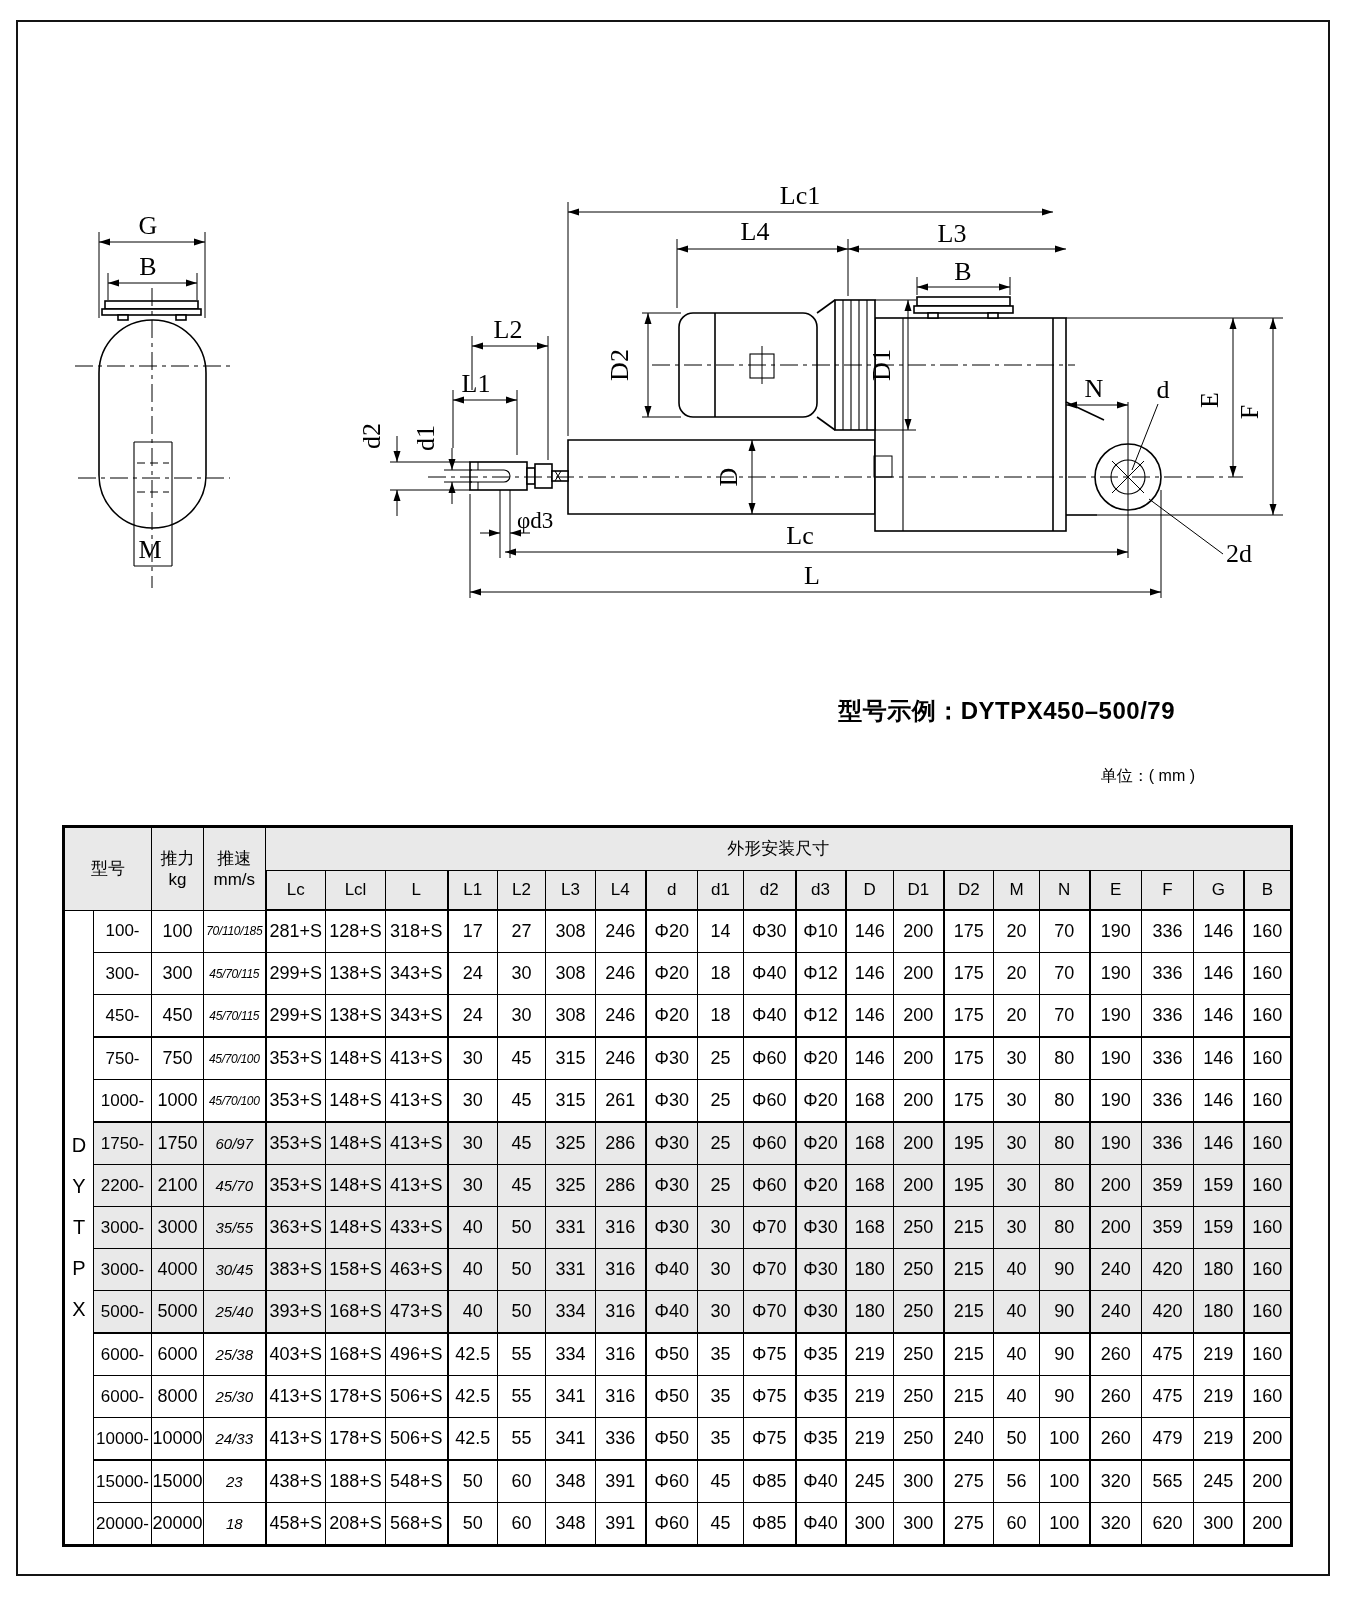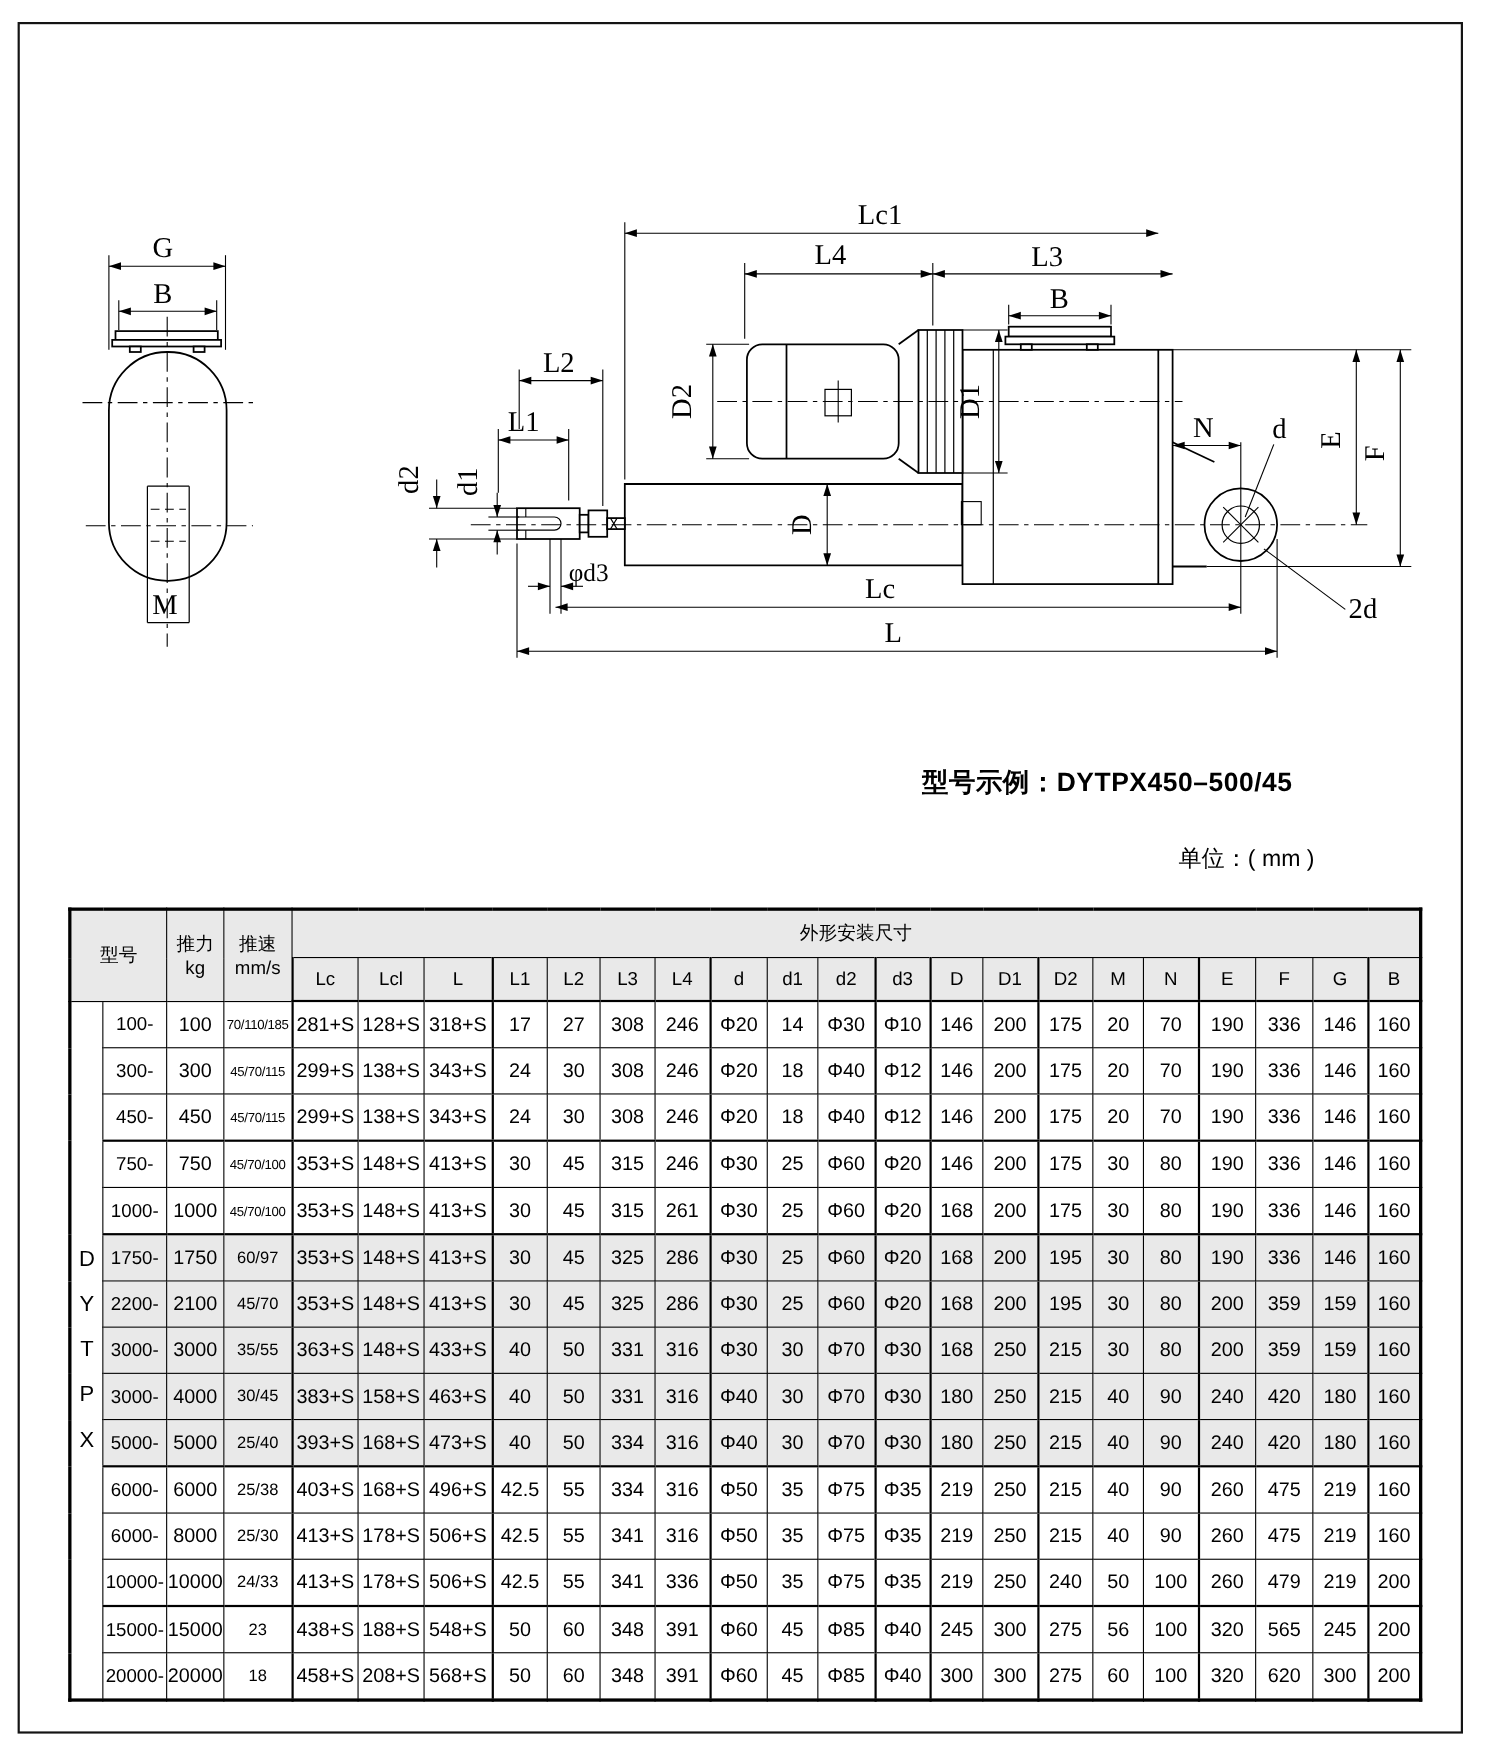--- a/index.html
+++ b/index.html
@@ -22,41 +22,41 @@
   .cl{fill:none;stroke:#000;stroke-width:1;stroke-dasharray:18 5 4 5;}
   .dsh{fill:none;stroke:#000;stroke-width:1;stroke-dasharray:8 5;}
   .lbl{font-family:"Liberation Serif",serif;font-size:26px;fill:#000;}
   .lbl2{font-family:"Liberation Serif",serif;font-size:23px;fill:#000;}
   
   .model-example{
     position:absolute;top:695px;right:175px;font-size:24px;font-weight:bold;
     letter-spacing:.5px;white-space:nowrap;
   }
   .unit-note{
-    position:absolute;top:766px;right:155px;font-size:21px;white-space:nowrap;
+    position:absolute;top:766px;right:155px;font-size:16px;white-space:nowrap;
   }
   
   .tablewrap{position:absolute;left:62px;top:825px;}
   table{
     border-collapse:collapse;table-layout:fixed;width:1228px;
     border:3px solid #000;
   }
   th,td{
     border:1px solid #000;text-align:center;vertical-align:middle;
     padding:0;font-weight:normal;overflow:hidden;white-space:nowrap;
   }
   thead th{background:#e9e9e9;font-size:17px;line-height:1.25;}
   thead tr:first-child th{height:42px;}
   tr.sub th{height:38px;border-bottom:2px solid #000;}
   tbody td{height:41px;font-size:18px;background:#fff;}
   tr.shaded td{background:#e9e9e9;}
   tr.grp td{border-bottom-width:2px;}
   .bl{border-left-width:2px !important;}
   td.model{font-size:17px;text-align:center;}
-  td.speed{font-size:15px;}
+  td.speed{font-size:15px;font-style:italic;}
   td.cond{font-size:12px;letter-spacing:-0.3px;}
   td.series{background:#fff;}
   .series-letters{display:flex;flex-direction:column;align-items:center;justify-content:center;}
   .series-letters span{height:41px;line-height:41px;font-size:20px;}
 </style>
 </head>
 <body>
 
 <div class="frame"></div>
 
@@ -212,21 +212,21 @@
     <line class="dime" x1="530" y1="533" x2="510" y2="533"></line>
     <text class="lbl2" x="517" y="528" text-anchor="start">φd3</text>
     <text class="lbl" x="1163" y="398" text-anchor="middle">d</text>
     <line class="thin" x1="1158" y1="404" x2="1132" y2="470"></line>
     <text class="lbl" x="1226" y="562" text-anchor="start">2d</text>
     <line class="thin" x1="1149" y1="499" x2="1223" y2="554"></line>
   </g>
 </svg>
 
 <div class="model-example">
-  <span>型号示例：</span><span>DYTPX450–500/45</span>
+  <span>型号示例：</span><span>DYTPX450–500/79</span>
 </div>
 
 <div class="unit-note">
   <span>单位：</span><span>( mm )</span>
 </div>
 
 <div class="tablewrap">
   <table>
     <colgroup>
       <col style="width:30px">

